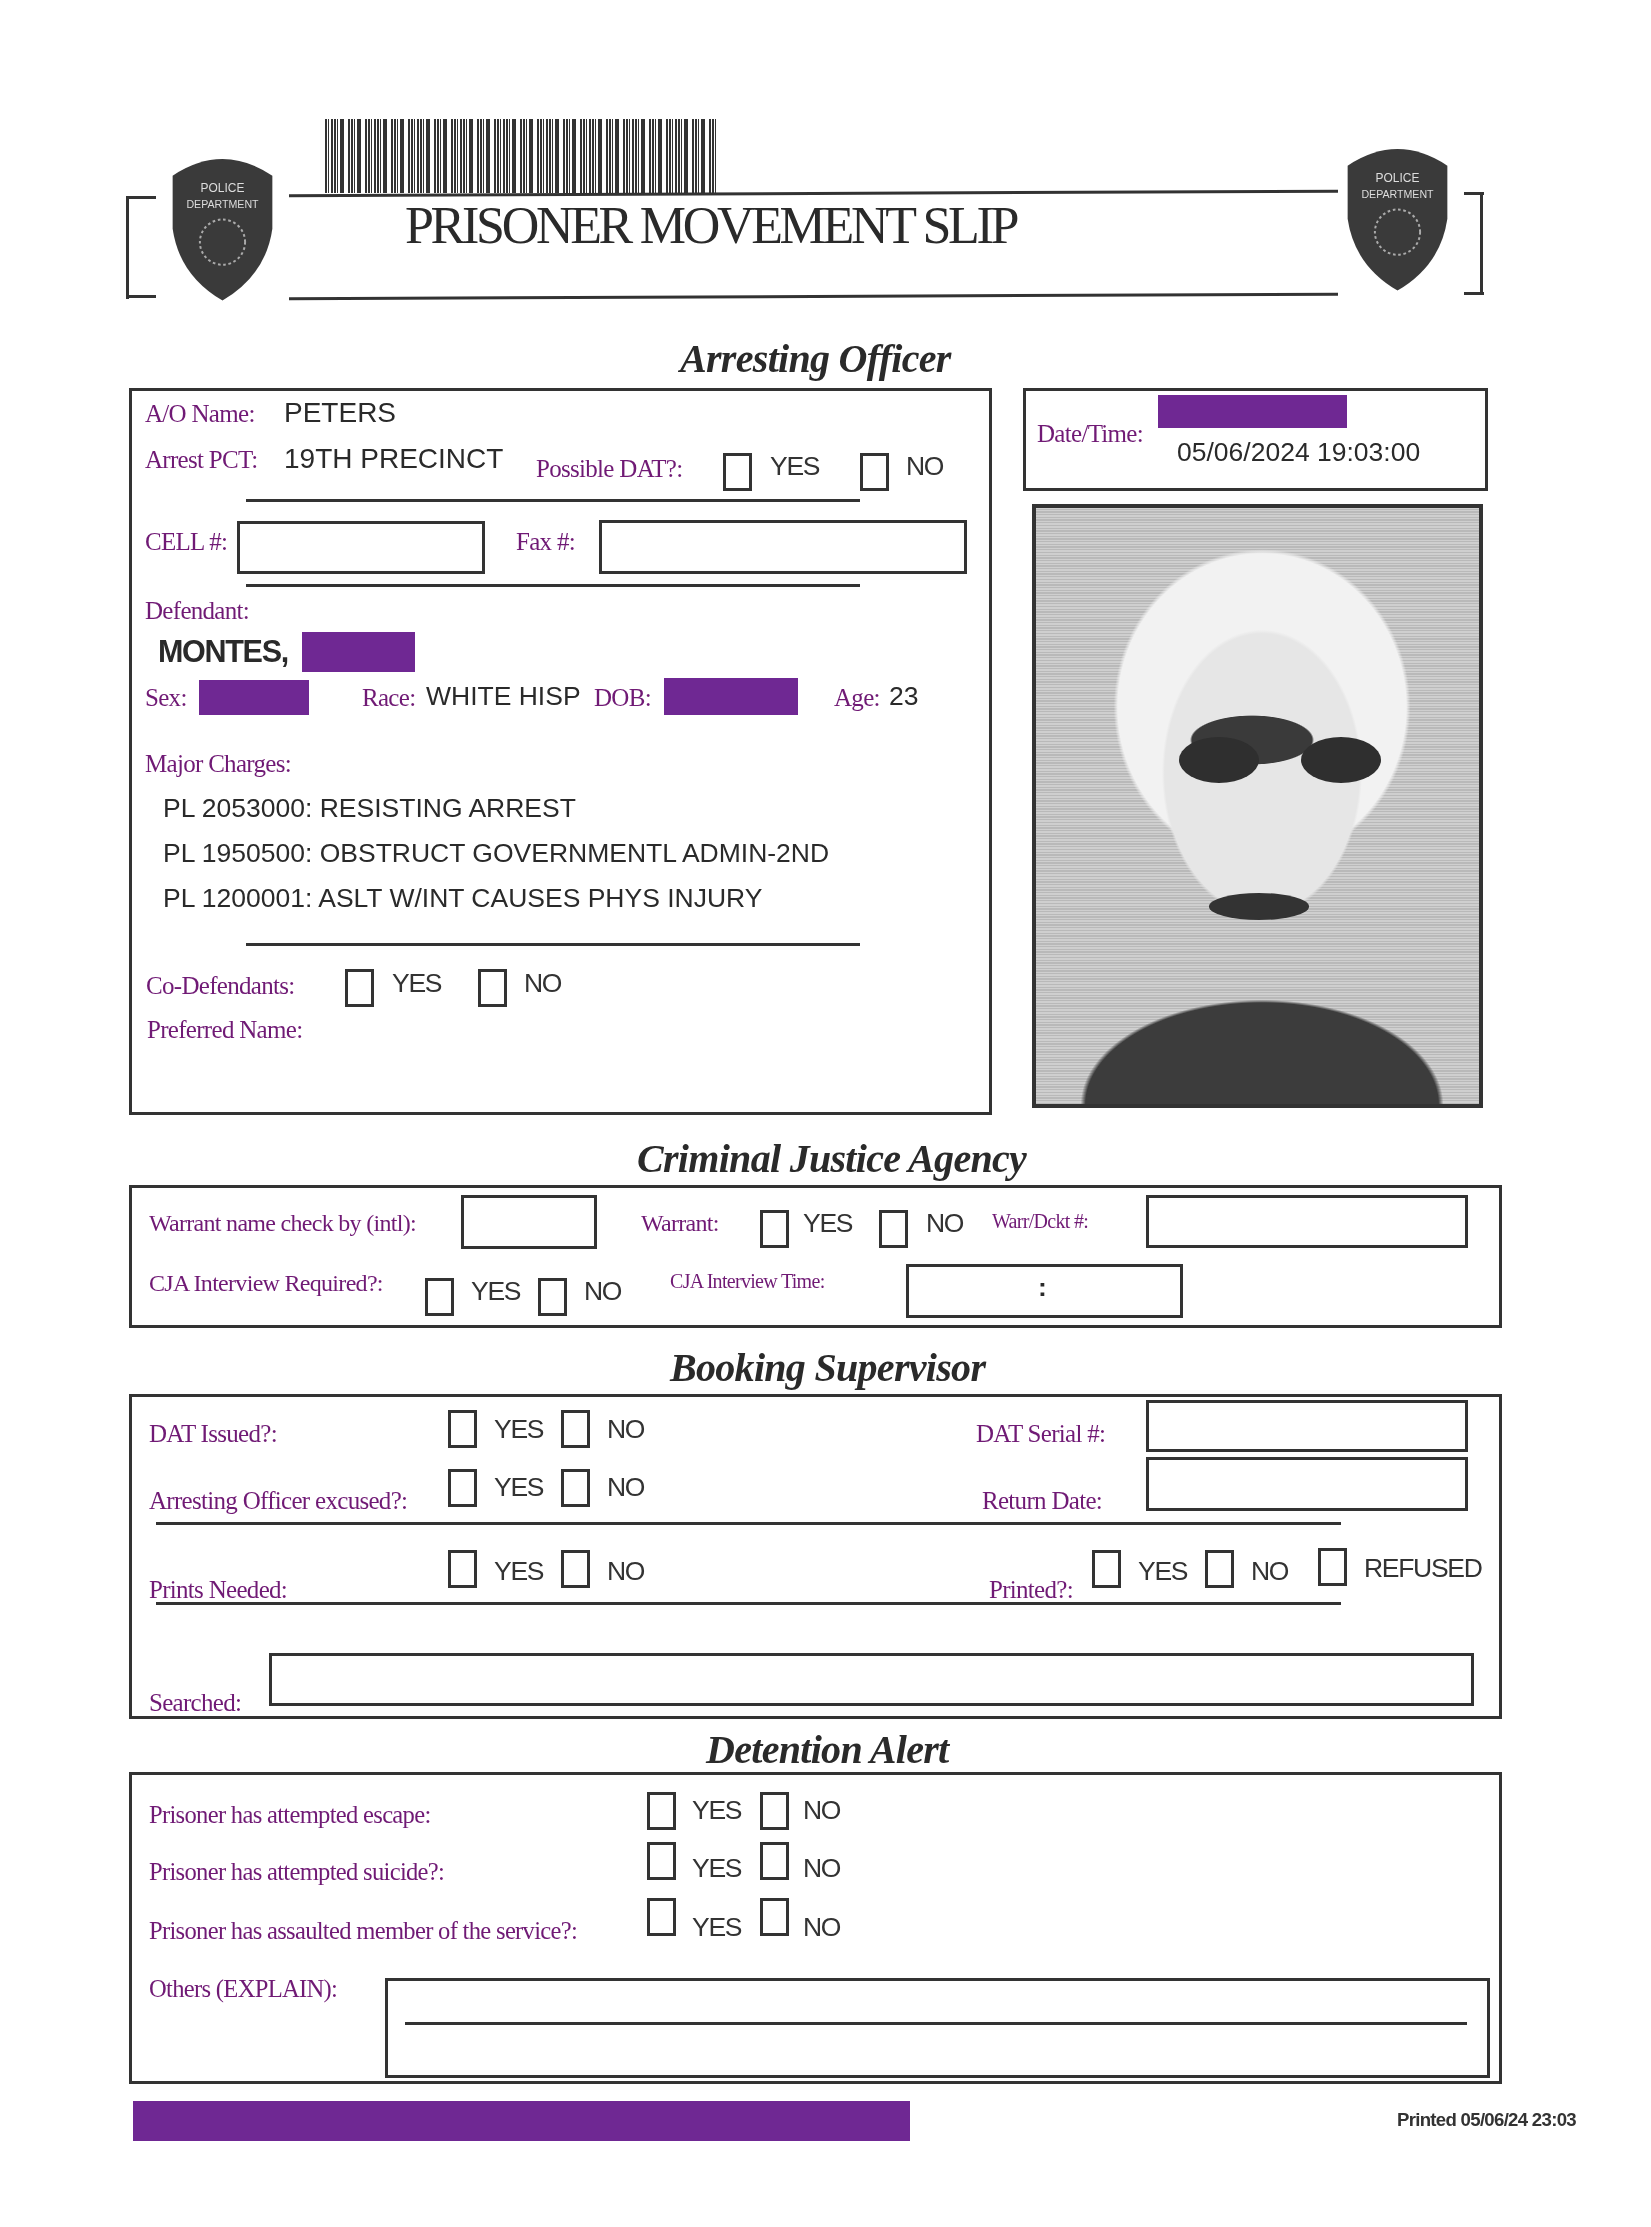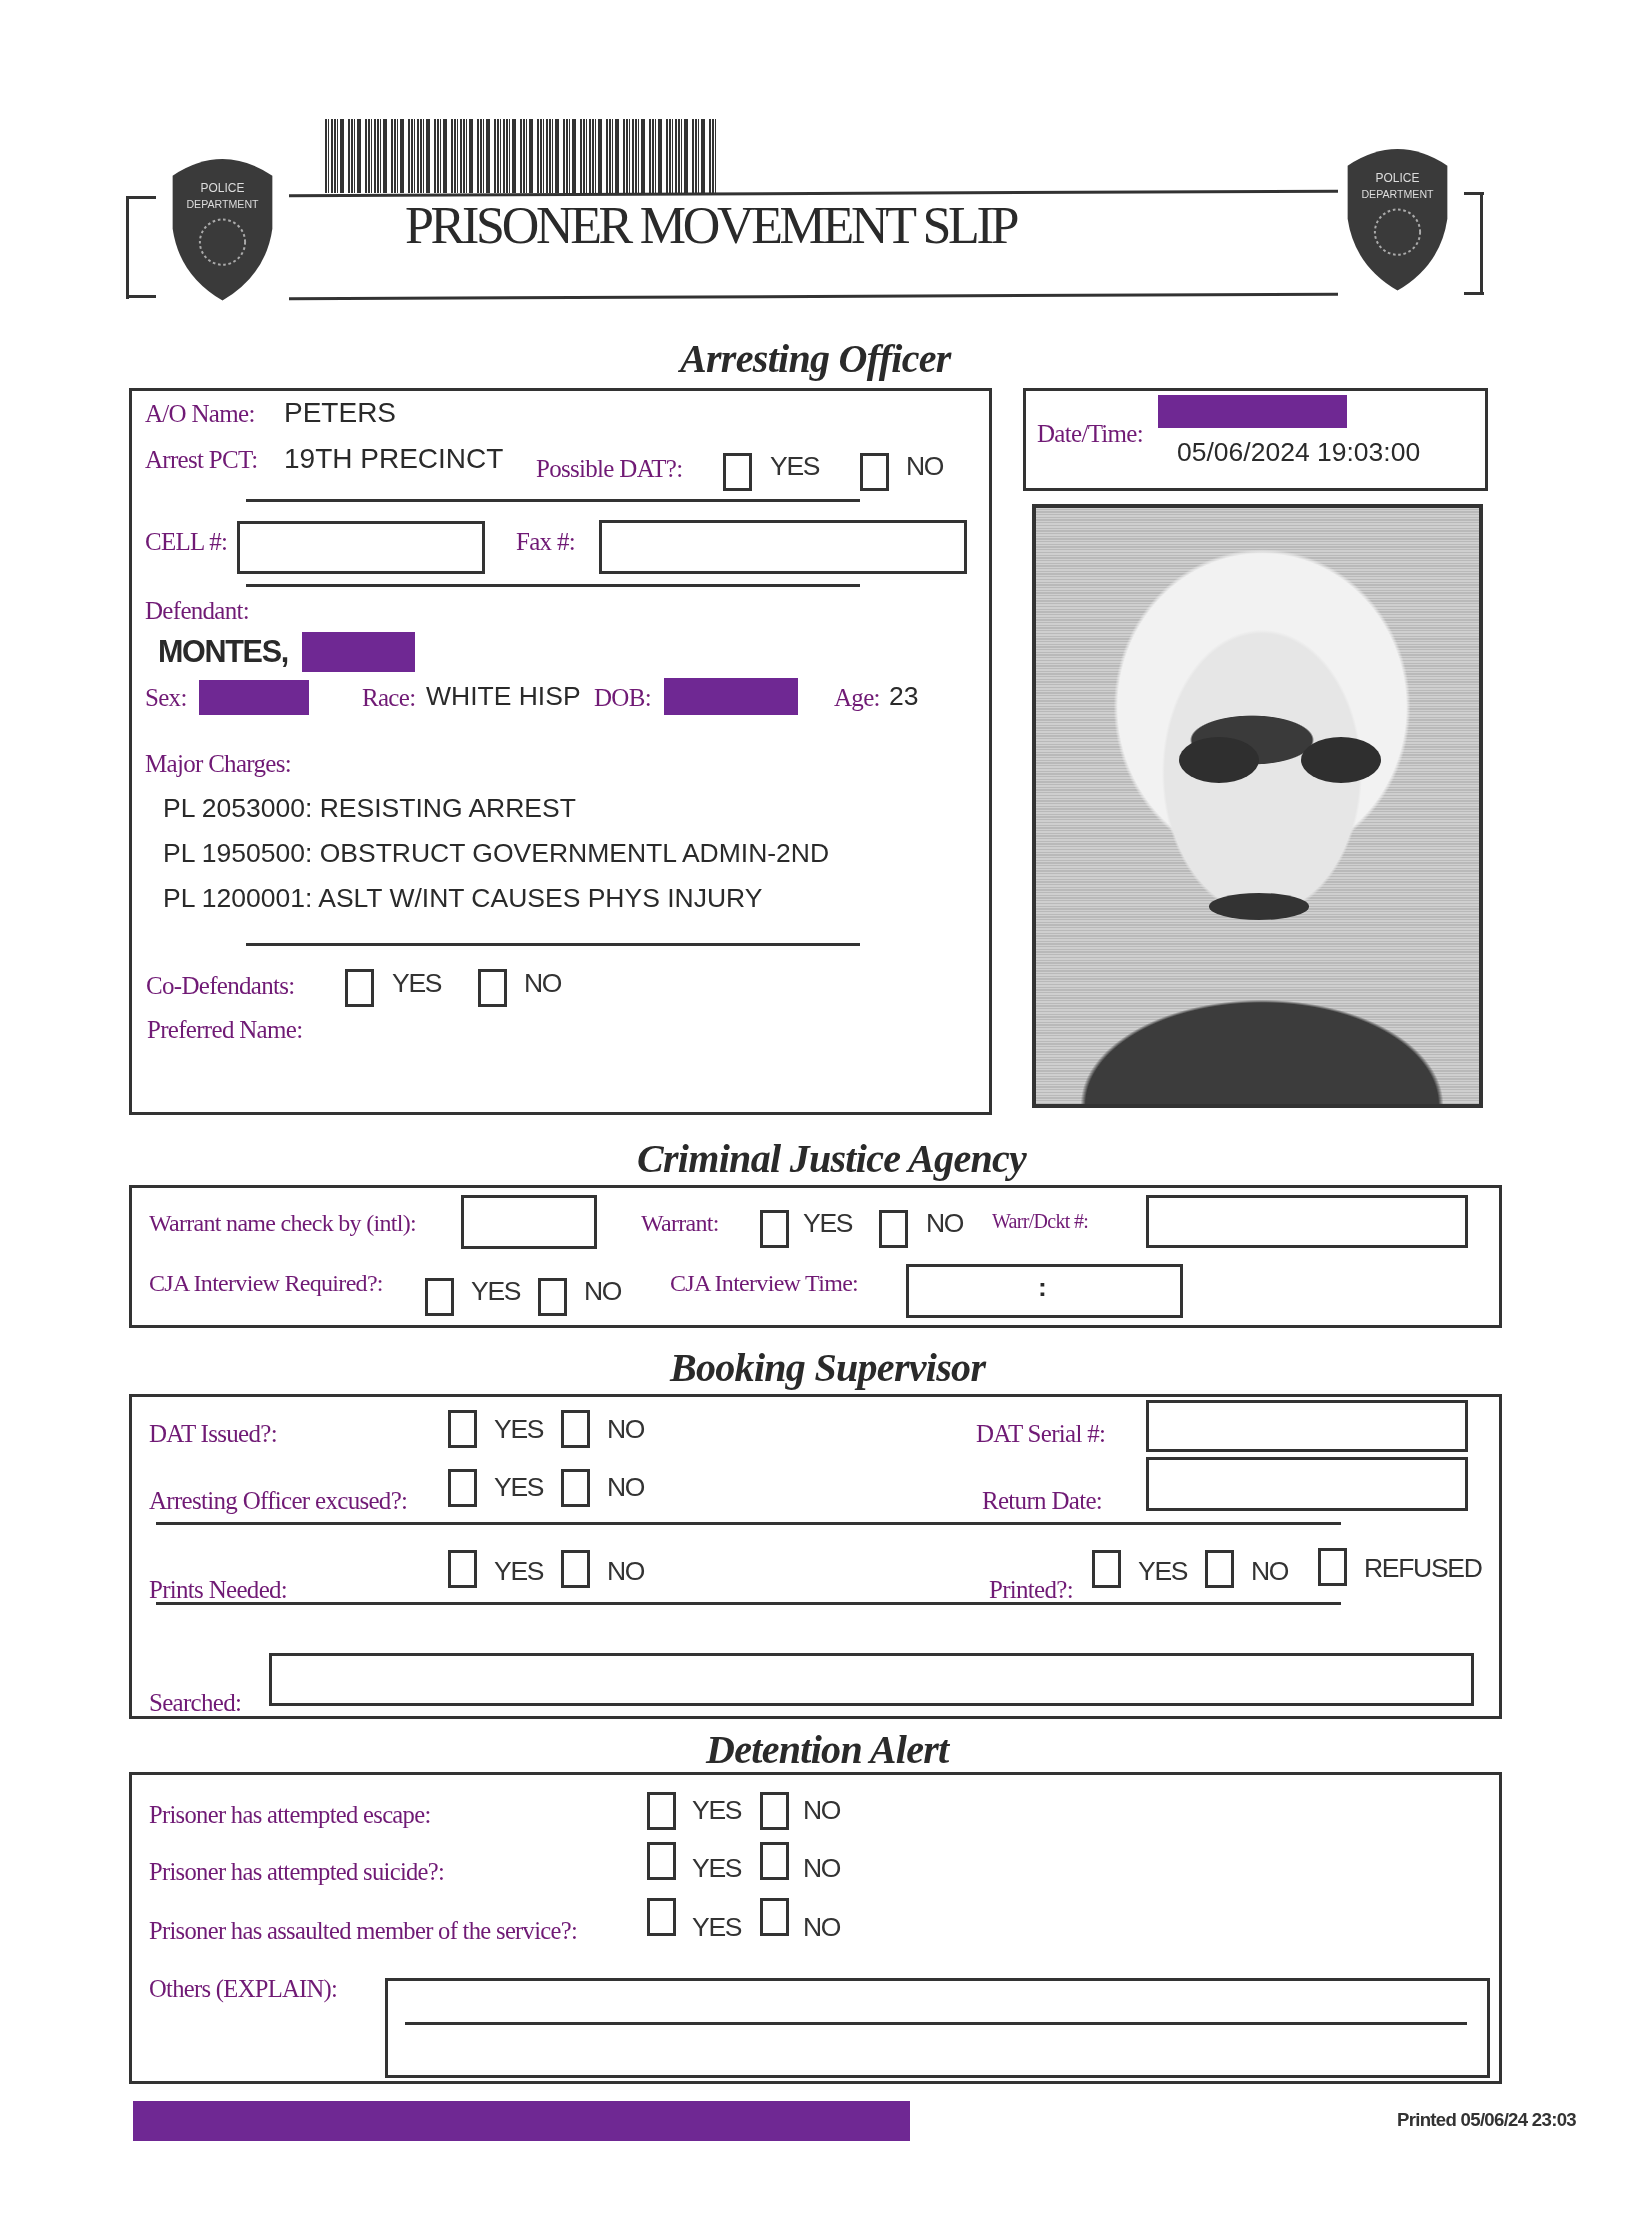--- a/index.html
+++ b/index.html
@@ -138,21 +138,21 @@
 <div class="chk" style="left:879px;top:1210px;"></div>
 <div class="opt" style="left:926px;top:1208px;">NO</div>
 <div class="lbl" style="left:992px;top:1210px;font-size:20px;">Warr/Dckt #:</div>
 <div class="box" style="left:1146px;top:1195px;width:322px;height:53px;"></div>
 
 <div class="lbl" style="left:149px;top:1270px;font-size:24px;">CJA Interview Required?:</div>
 <div class="chk" style="left:425px;top:1278px;"></div>
 <div class="opt" style="left:471px;top:1276px;">YES</div>
 <div class="chk" style="left:538px;top:1278px;"></div>
 <div class="opt" style="left:584px;top:1276px;">NO</div>
-<div class="lbl" style="left:670px;top:1270px;font-size:24px;text-align:center;">CJA Interview Time:</div>
+<div class="lbl" style="left:670px;top:1270px;font-size:20px;text-align:center;">CJA Interview Time:</div>
 <div class="box" style="left:906px;top:1264px;width:277px;height:54px;">
   <span class="abs bold sans" style="left:129px;top:5.3px;font-size:26.5px;">:</span>
 </div>
 
 <div class="sect-title" style="left:670px;top:1344px;">Booking Supervisor</div>
 <div class="box" style="left:129px;top:1394px;width:1373px;height:325px;"></div>
 
 <div class="lbl" style="left:149px;top:1420px;">DAT Issued?:</div>
 <div class="chk" style="left:448px;top:1410px;"></div>
 <div class="opt" style="left:494px;top:1414px;">YES</div>

